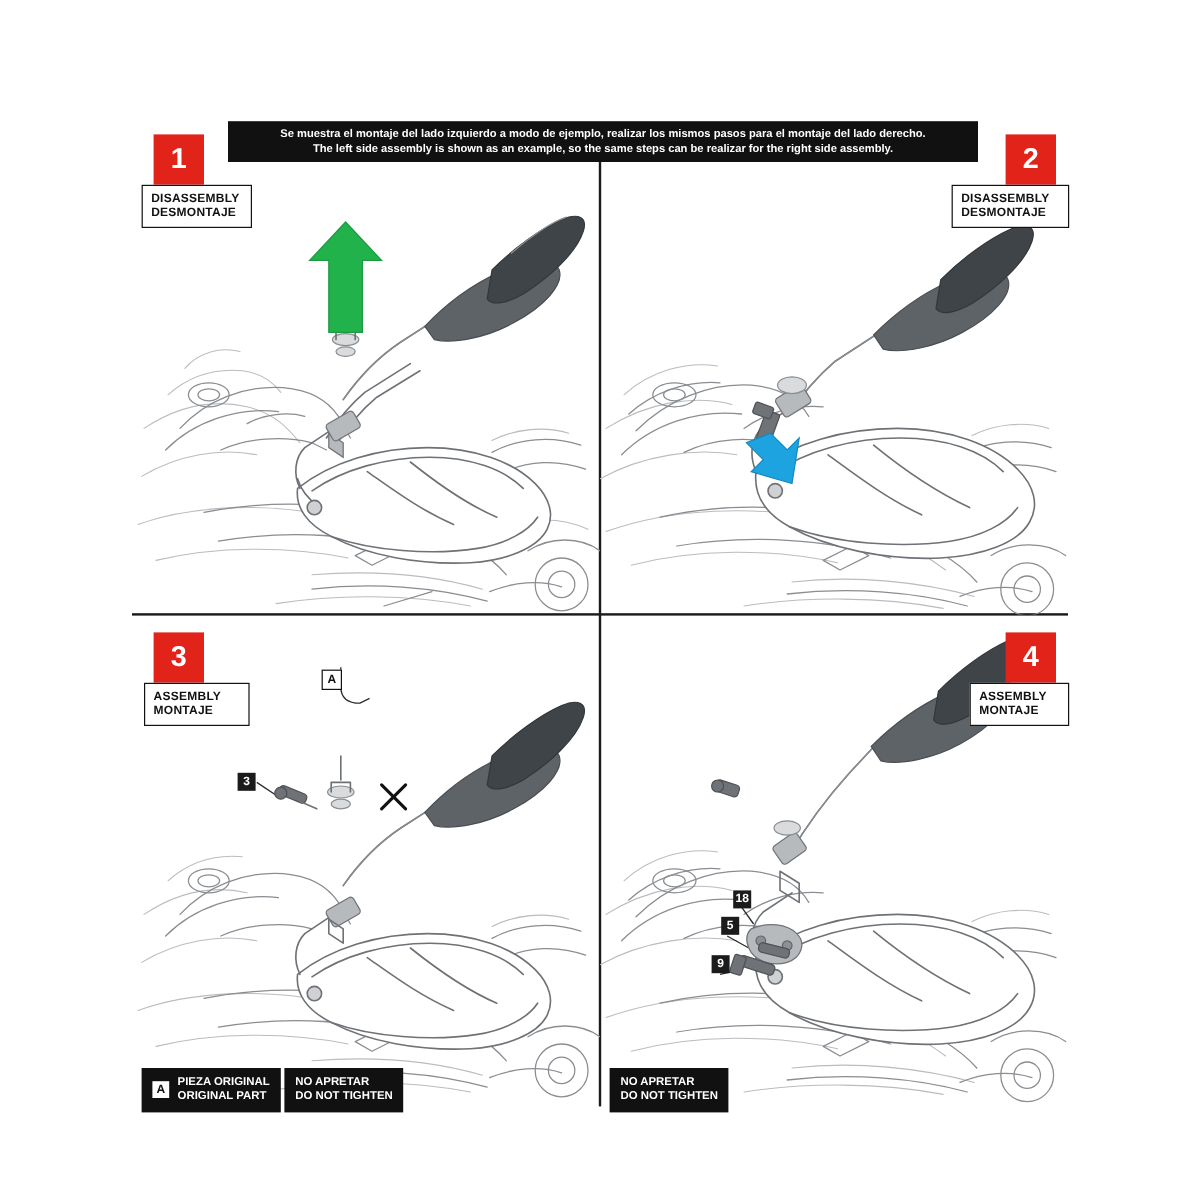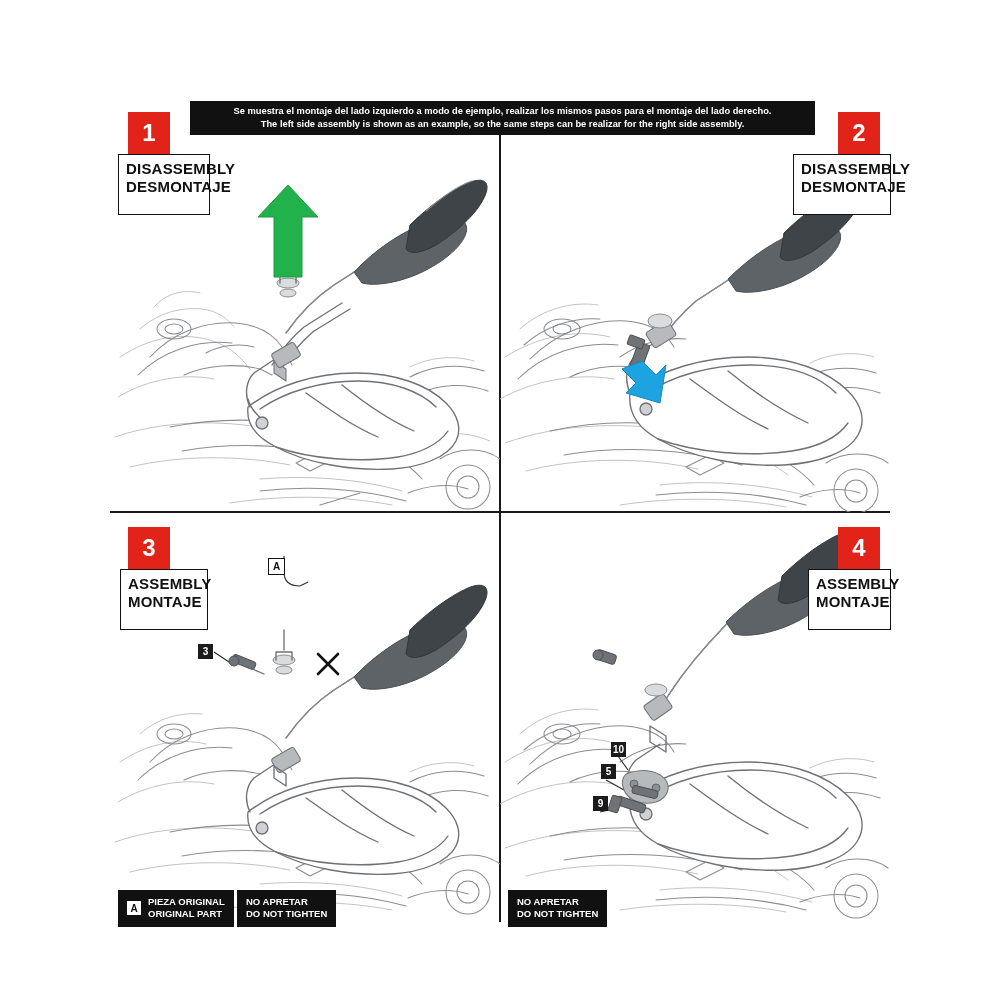--- a/index.html
+++ b/index.html
@@ -52,24 +52,24 @@
     align-items: center;
     justify-content: center;
     line-height: 1;
     z-index: 6;
   }
   .step-label {
     position: absolute;
     background: #ffffff;
     border: 1.6px solid #111;
     color: #111;
-    font-size: 15px;
+    font-size: 10px;
     font-weight: bold;
     letter-spacing: .2px;
-    padding: 5px 7px 17px 7px;
+    padding: 5px 7px 5px 7px;
     line-height: 1.22;
     z-index: 6;
     white-space: pre-line;
     text-align: left;
   }
 
   #badge-1 { left: 128px; top: 100px; }
   #label-1 { left: 118px; top: 142px; width: 76px; }
   #badge-2 { left: 838px; top: 100px; }
   #label-2 { left: 793px; top: 142px; width: 82px; text-align: left; }
@@ -511,21 +511,21 @@
         <rect x="116" y="288" width="30" height="9" rx="3" class="filldark" transform="rotate(18 131 292)"></rect>
         <rect x="110" y="284" width="10" height="16" rx="2" class="filldark" transform="rotate(18 115 292)"></rect>
         <rect x="132" y="276" width="26" height="8" rx="3" class="filldark" transform="rotate(14 145 280)"></rect>
       </g>
     </svg>
   </div>
 
   <div class="step-badge" id="badge-4">4</div>
   <div class="step-label" id="label-4">ASSEMBLY
 MONTAJE</div>
-  <div class="callout" style="left:611px; top:730px;">10</div>
+  <div class="callout" style="left:611px; top:730px;">18</div>
   <div class="callout" style="left:601px; top:752px;">5</div>
   <div class="callout" style="left:593px; top:784px;">9</div>
 
   <div class="note-chip" id="note-orig">
     <span class="chip-letter">A</span>
     <span>PIEZA ORIGINAL
 ORIGINAL PART</span>
   </div>
   <div class="note-chip" id="note-tight-3">NO APRETAR
 DO NOT TIGHTEN</div>

